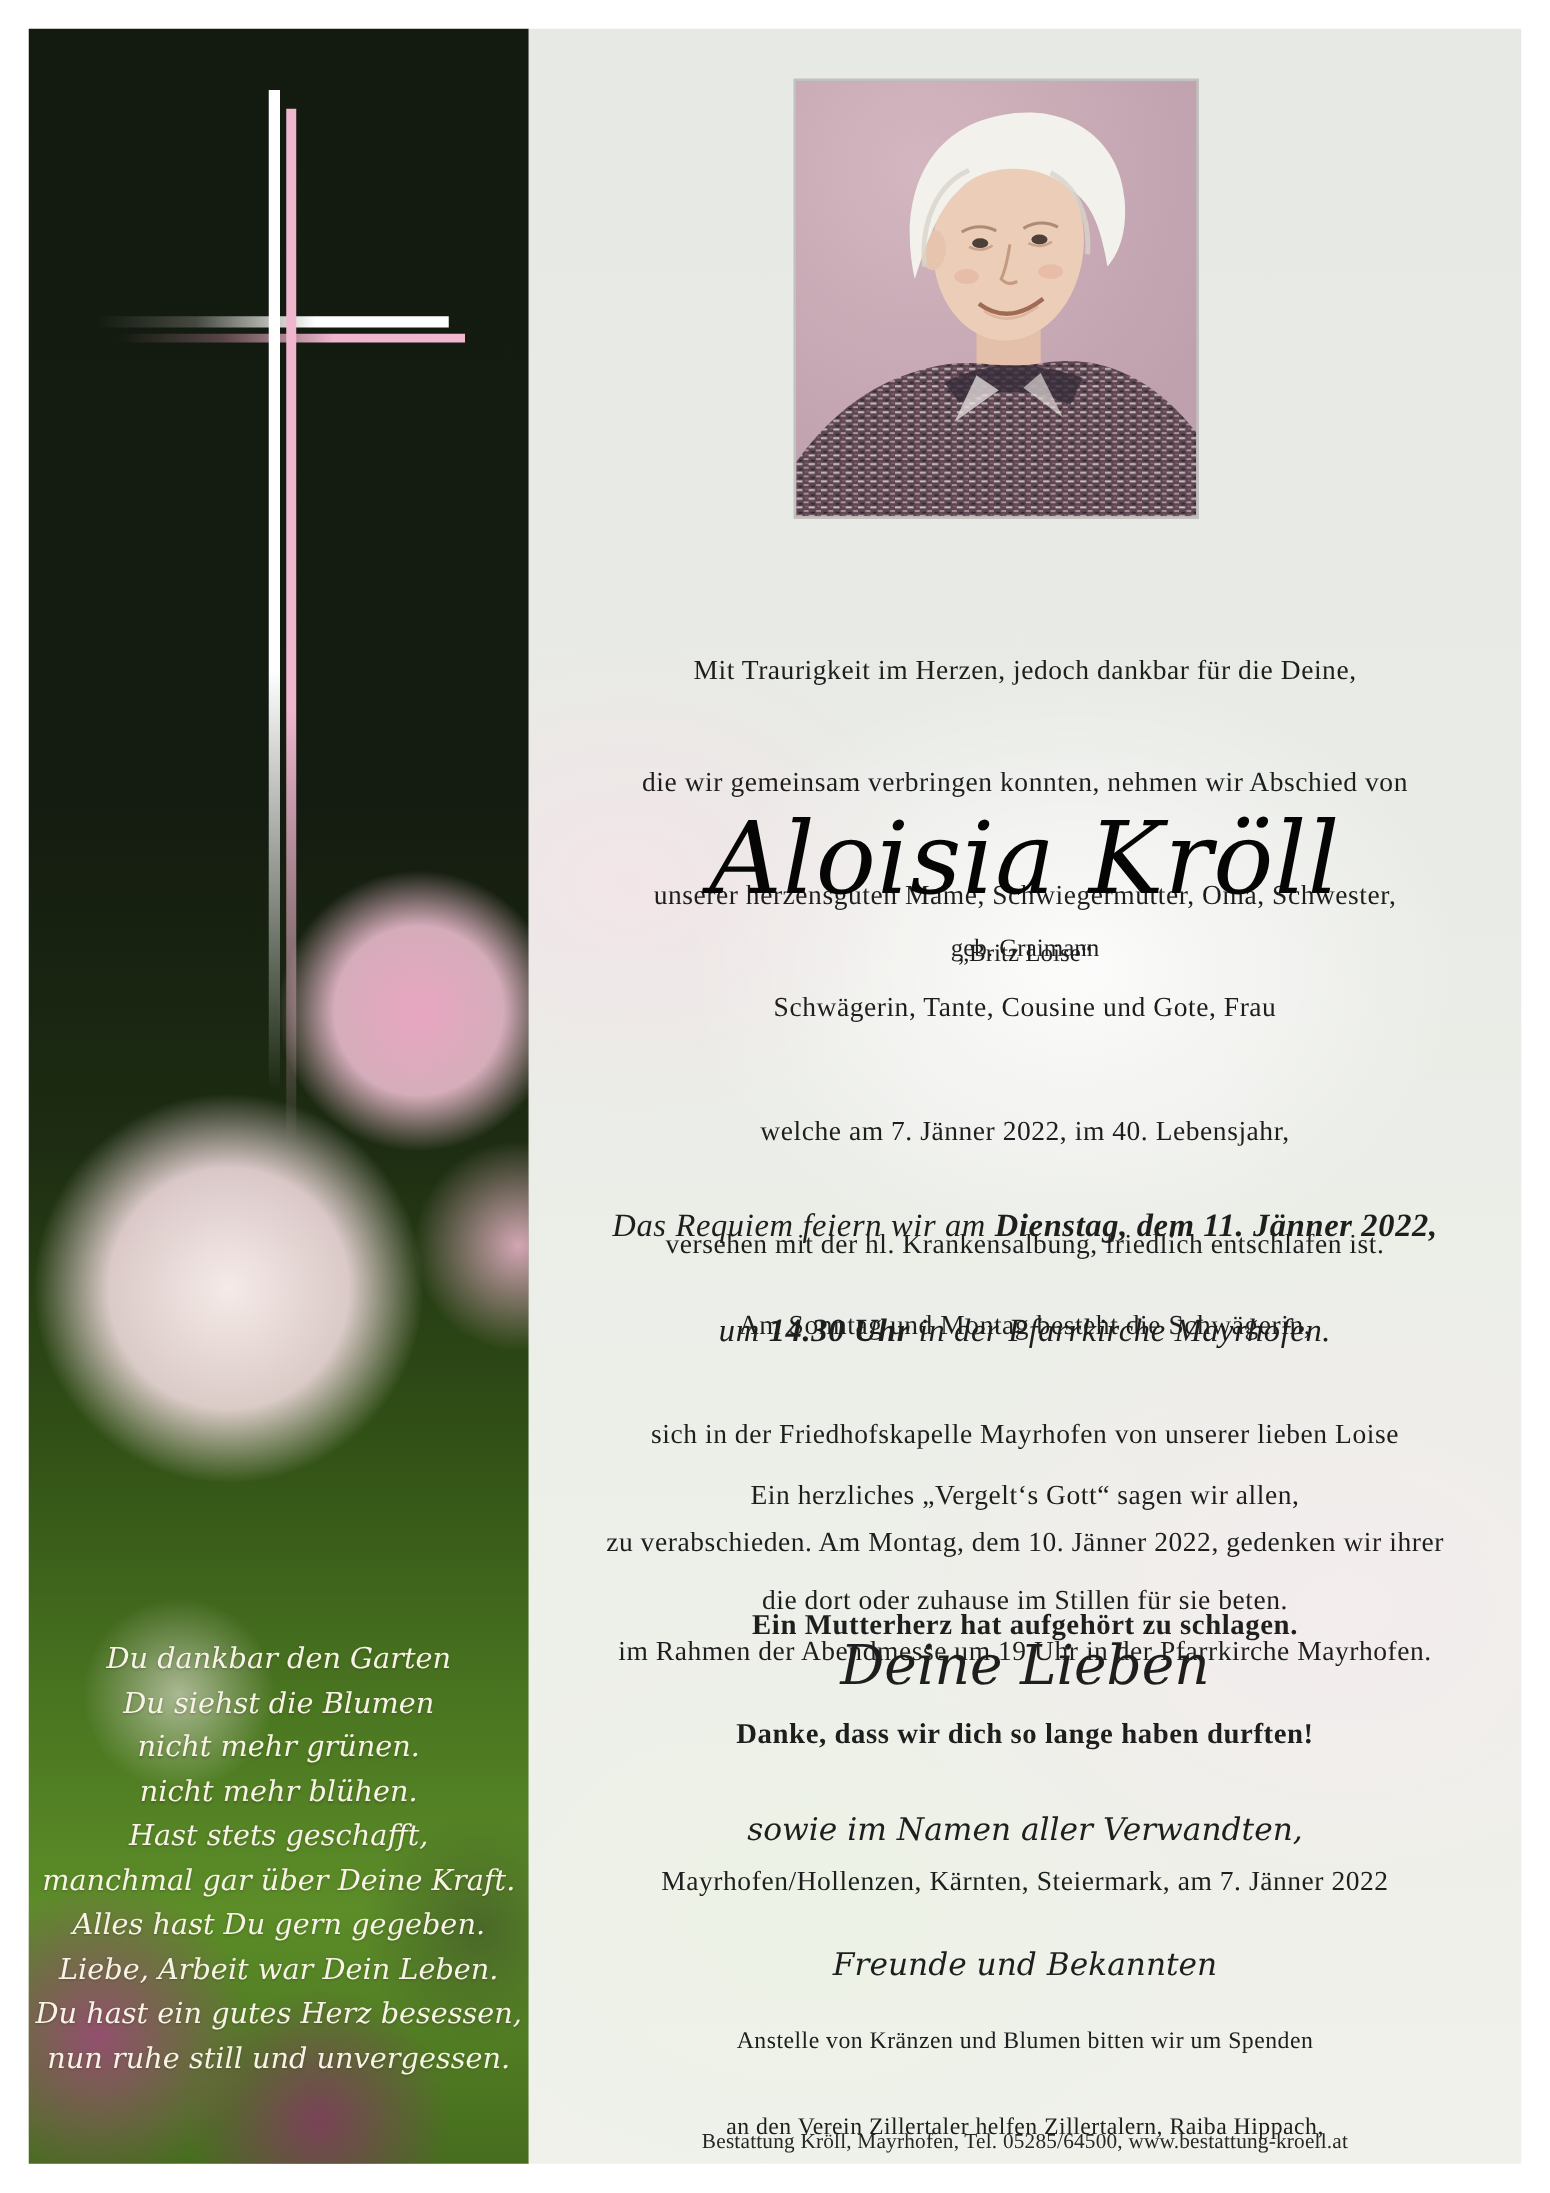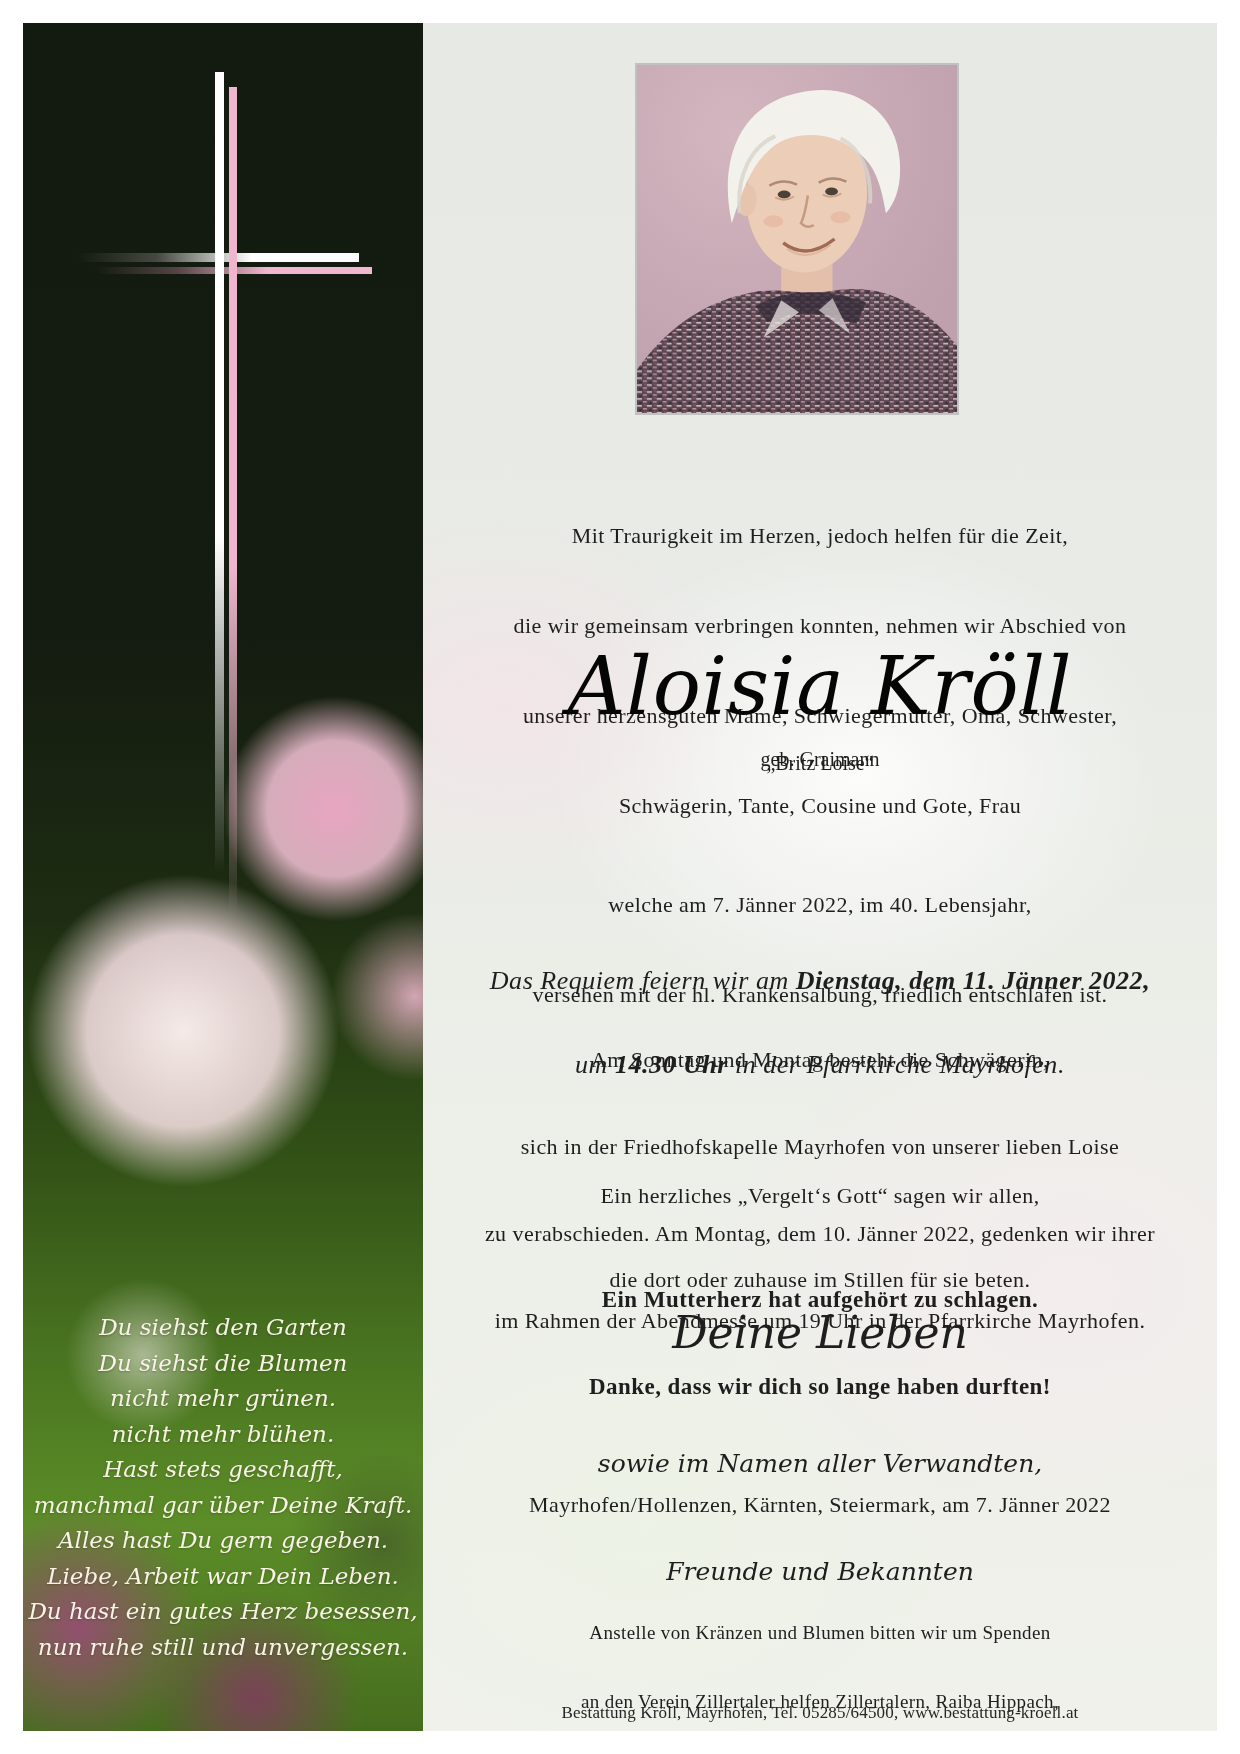--- a/index.html
+++ b/index.html
@@ -66,21 +66,21 @@
 
 <div class="page">
   <div class="card">
 
     <div class="panel">
       <div class="bar bar-h-white"></div>
       <div class="bar bar-h-pink"></div>
       <div class="bar bar-v-white"></div>
       <div class="bar bar-v-pink"></div>
       <div class="poem">
-        <div>Du siehst den Garten</div>
+        <div>Du dankbar den Garten</div>
         <div>Du siehst die Blumen</div>
         <div>nicht mehr grünen.</div>
         <div>nicht mehr blühen.</div>
         <div>Hast stets geschafft,</div>
         <div>manchmal gar über Deine Kraft.</div>
         <div>Alles hast Du gern gegeben.</div>
         <div>Liebe, Arbeit war Dein Leben.</div>
         <div>Du hast ein gutes Herz besessen,</div>
         <div>nun ruhe still und unvergessen.</div>
       </div>
@@ -129,21 +129,21 @@
           <path d="M152,186 Q172,200 196,182" stroke="#d8ab92" stroke-width="2" fill="none" opacity="0.7"></path>
 
           <path d="M0,352 L0,308 C36,258 76,238 116,230 C150,224 162,234 200,228 C252,220 292,244 324,284 L324,352 Z" fill="url(#tweed)"></path>
           <path d="M120,244 C152,226 192,226 232,240 L222,262 C190,248 158,248 132,260 Z" fill="#372c3a" opacity="0.8"></path>
           <path d="M146,238 L128,276 L164,250 Z" fill="#e9e3e1" opacity="0.75"></path>
           <path d="M198,236 L216,272 L184,248 Z" fill="#e9e3e1" opacity="0.65"></path>
         </svg>
       </div>
 
       <div class="block intro">
-        <div>Mit Traurigkeit im Herzen, jedoch helfen für die Zeit,</div>
+        <div>Mit Traurigkeit im Herzen, jedoch dankbar für die Deine,</div>
         <div>die wir gemeinsam verbringen konnten, nehmen wir Abschied von</div>
         <div>unserer herzensguten Mame, Schwiegermutter, Oma, Schwester,</div>
         <div>Schwägerin, Tante, Cousine und Gote, Frau</div>
       </div>
 
       <div class="block deceased-name">Aloisia Kröll</div>
       <div class="block maiden">geb. Graimann</div>
       <div class="block nickname">„Britz Loise“</div>
 
       <div class="block death">

